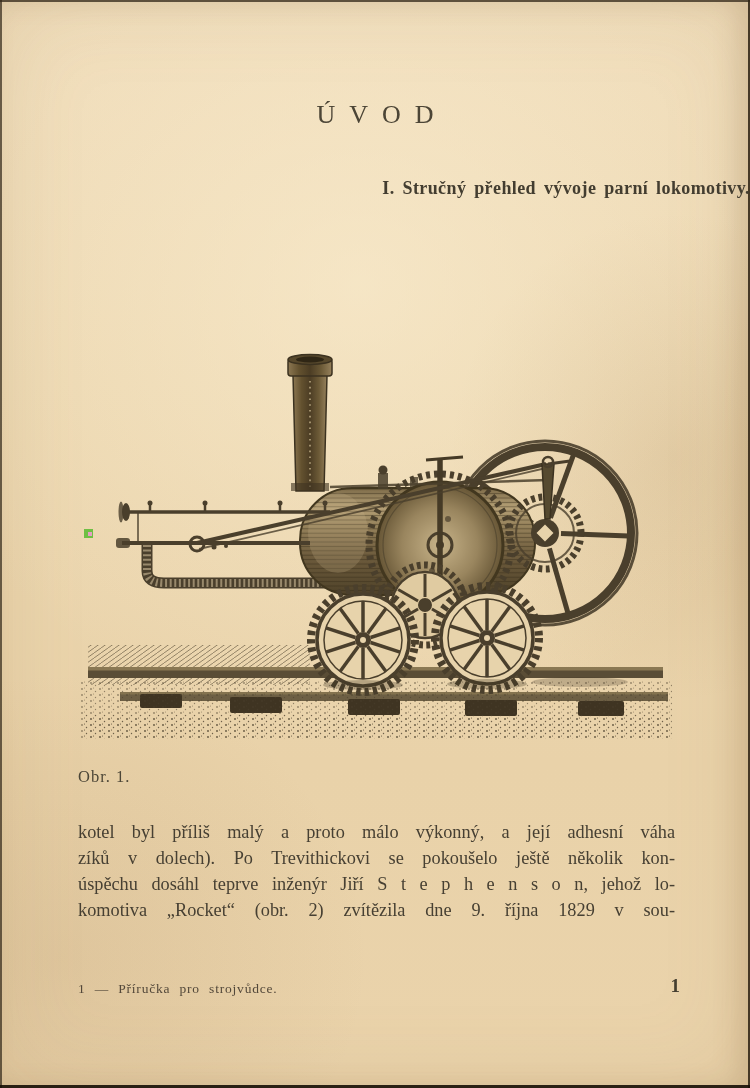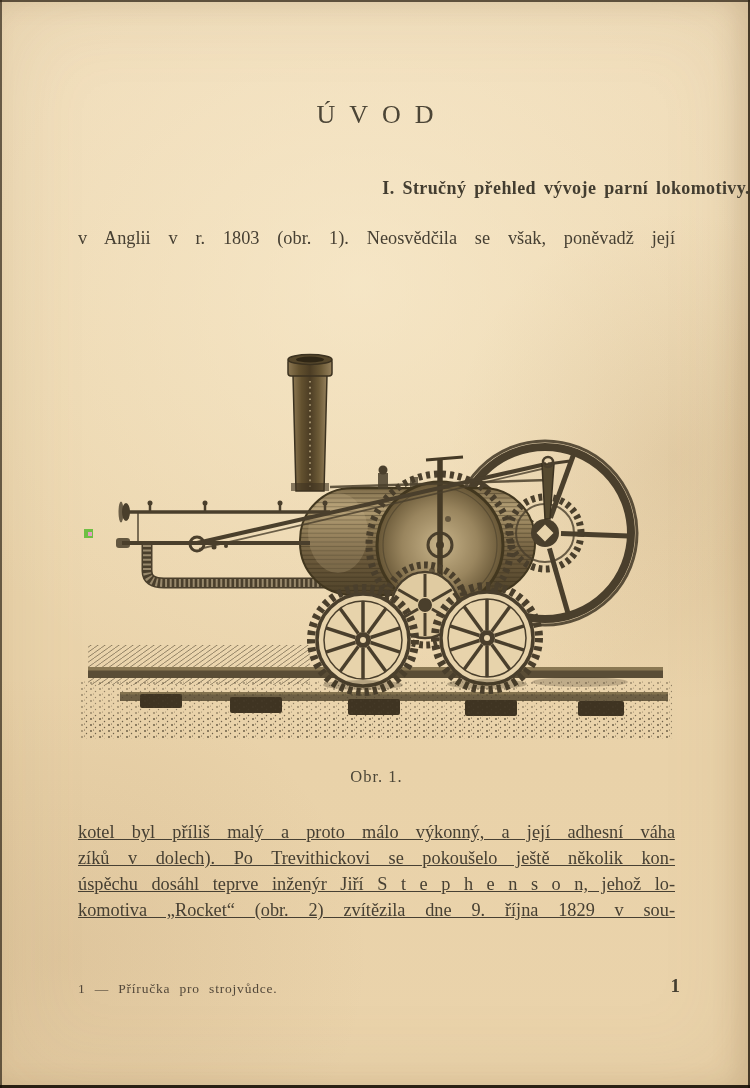--- a/index.html
+++ b/index.html
@@ -28,42 +28,41 @@
     top:178px; left:0; width:750px; text-align:right;
     font-size:18px; font-weight:bold; letter-spacing:.4px; word-spacing:3px; color:#433d30;
   }
   .col { left:78px; width:597px; }
   .tline {
     text-align:justify; text-align-last:justify;
     font-size:18.3px; line-height:27px; height:27px; overflow:hidden;
   }
   .para2 .tline { line-height:26px; height:26px; }
   .indent { text-indent:30px; }
-  .caption { top:767px; font-size:16.5px; text-align:center; letter-spacing:1px; color:#4c4637; }
+  .caption { top:767px; font-size:16.5px; letter-spacing:1px; color:#4c4637; }
   .footer-sig {
     left:78px; top:981px; font-size:13.5px; letter-spacing:.8px; word-spacing:5px; color:#53483a;text-align:right;
   }
   .folio { right:70px; top:975px; font-size:19px; font-weight:600; color:#453f31; }
   .artifact { left:84px; top:529px; width:9px; height:9px; background:#6fbf44; }
   .artifact .pink { position:absolute; right:1px; top:3px; width:4px; height:4px; background:#e59ec4; }
   svg .ln { stroke:#4a3f2c; fill:none; }
   svg .fl { fill:#4a3f2c; }
   svg .spk { stroke:#4a3f2c; }
 </style>
 </head>
 <body>
 
 <div class="page">
 
   <div class="abs title">ÚVOD</div>
 
   <div class="abs heading">I. Stručný přehled vývoje parní lokomotivy.</div>
 
   <div class="abs col" style="top:225px;">
-    <div class="tline">v Anglii v r. 1803 (obr. 1). Neosvědčila se však, poněvadž její</div>
   </div>
 
   <svg class="abs" style="left:80px; top:333px;" width="600" height="415" viewBox="0 0 600 415">
     <defs>
       <linearGradient id="bgrad" x1="0" y1="0" x2="0" y2="1">
         <stop offset="0" stop-color="#7d6b49"></stop>
           <stop offset=".18" stop-color="#b5a076"></stop>
         <stop offset=".38" stop-color="#927e58"></stop>
           <stop offset=".62" stop-color="#6f5d3e"></stop>
         <stop offset="1" stop-color="#4f4229"></stop>
@@ -248,21 +247,21 @@
     <g>
       <ellipse cx="283" cy="352" rx="40" ry="5" fill="#3f3422" opacity=".3"></ellipse>
       <ellipse cx="407" cy="351" rx="40" ry="5" fill="#3f3422" opacity=".3"></ellipse>
       <ellipse cx="500" cy="349" rx="48" ry="5" fill="#3f3422" opacity=".25"></ellipse>
       <rect x="4" y="382" width="586" height="24" fill="url(#stip)" opacity=".5"></rect>
     </g>
   </svg>
 
   <div class="abs col caption">Obr. 1.</div>
 
-  <div class="abs col para2" style="top:819px;text-decoration:underline;">
+  <div class="abs col para2" style="top:819px;">
     <div class="tline">kotel byl příliš malý a proto málo výkonný, a její adhesní váha</div>
     <div class="tline">zíků v dolech). Po Trevithickovi se pokoušelo ještě několik kon-</div>
     <div class="tline">úspěchu dosáhl teprve inženýr Jiří S t e p h e n s o n, jehož lo-</div>
     <div class="tline">komotiva „Rocket“ (obr. 2) zvítězila dne 9. října 1829 v sou-</div>
   </div>
 
   <div class="abs footer-sig">1 — Příručka pro strojvůdce.</div>
   <div class="abs folio">1</div>
 
   <div class="abs artifact">

